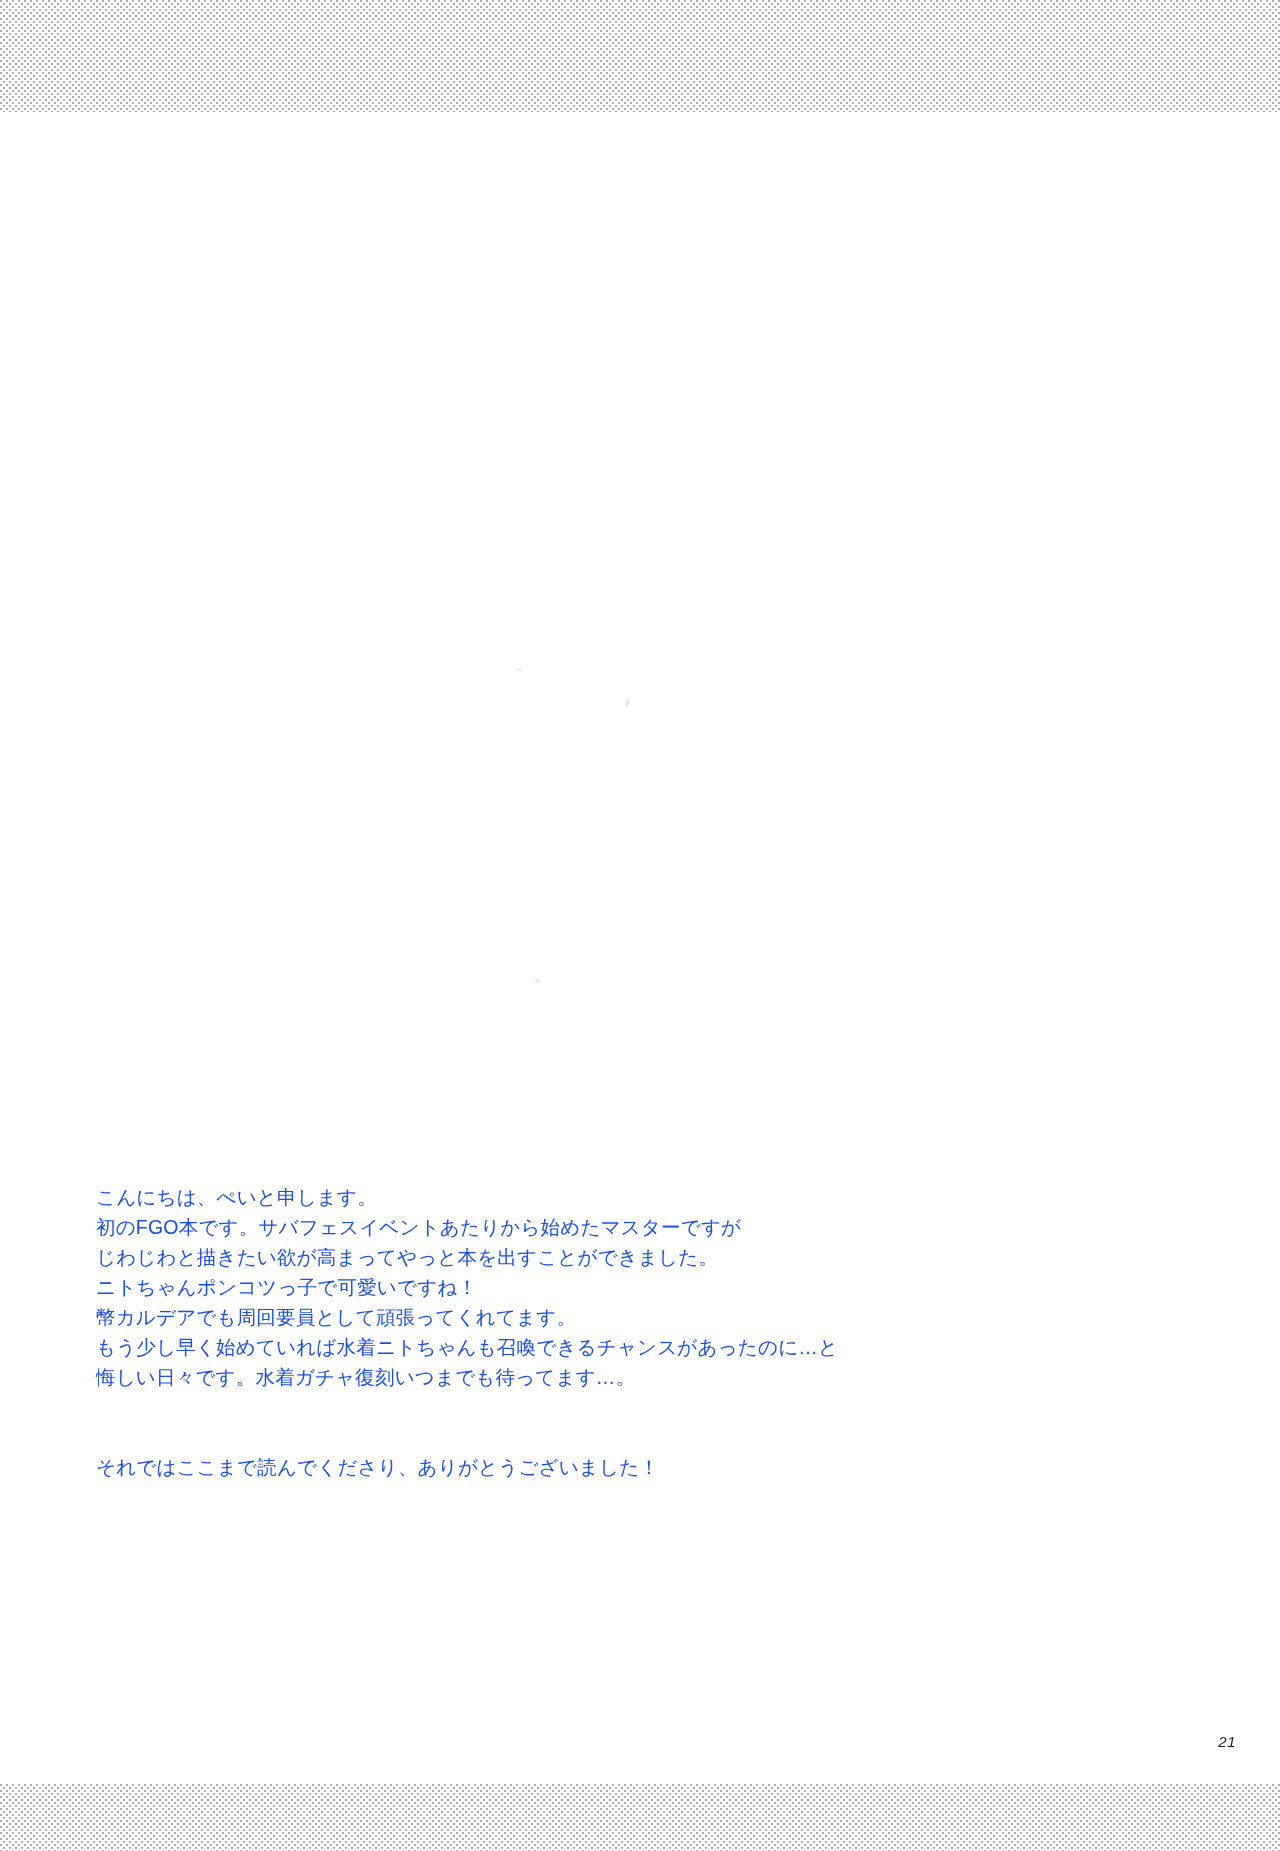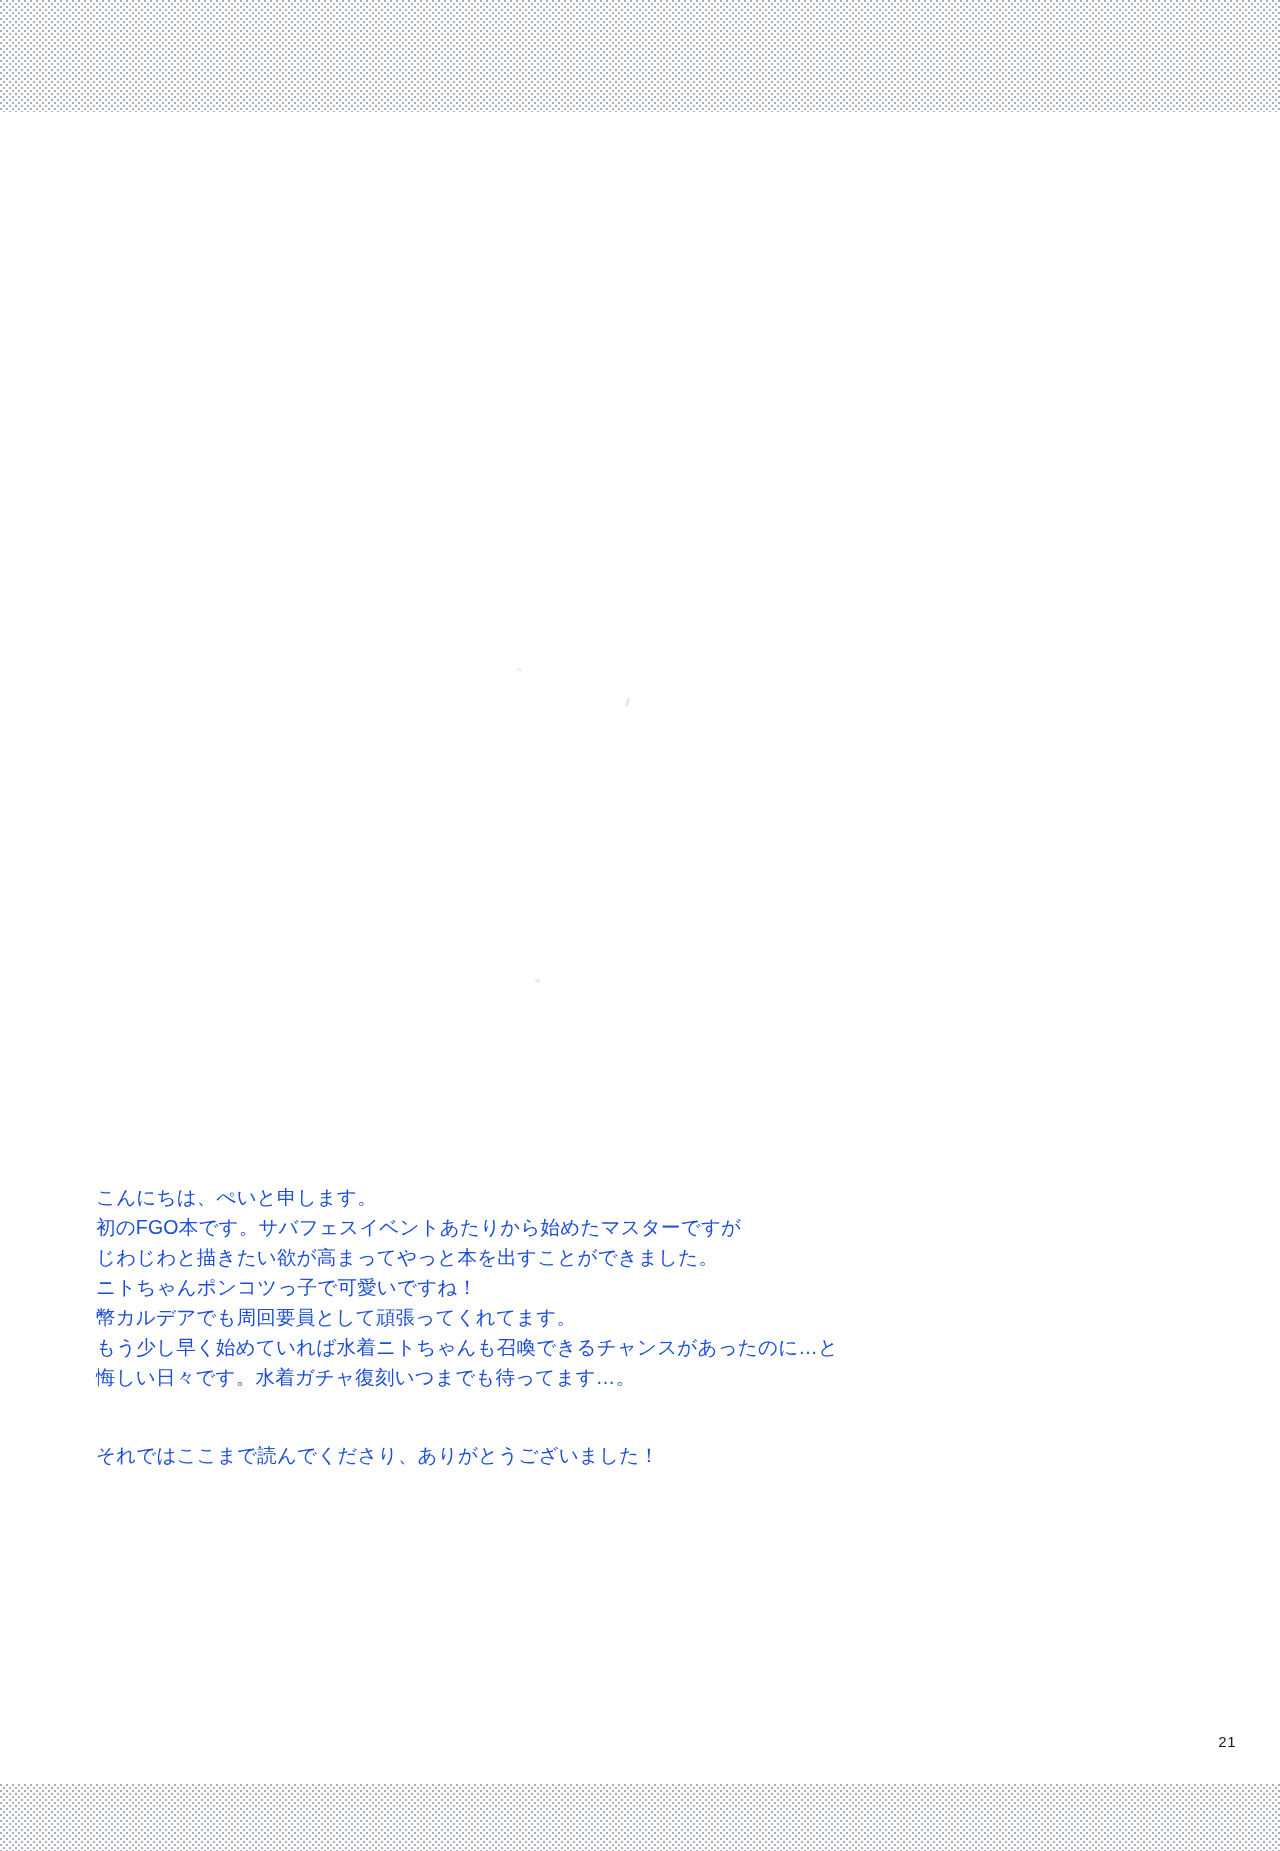--- a/index.html
+++ b/index.html
@@ -55,31 +55,32 @@
     font-size: 19.5px;
     line-height: 30px;
     letter-spacing: 0.2px;
     color: #1d4ed8;
     white-space: pre-line;
   }
   .afterword .para {
     margin: 0;
   }
   .afterword .para.closing {
-    margin-top: 18px;
+    margin-top: 30px;
   }
 
   
   .page-number {
     position: absolute;
     right: 44px;
     top: 1733px;
     font-size: 15px;
     color: #1a1a1a;
     letter-spacing: 0.5px;
+    font-style: italic;
   }
 </style>
 </head>
 <body>
 
 <div class="dot-band top"></div>
 
 <div class="faint-mark m1"></div>
 <div class="faint-mark m2"></div>
 <div class="faint-mark m3"></div>

